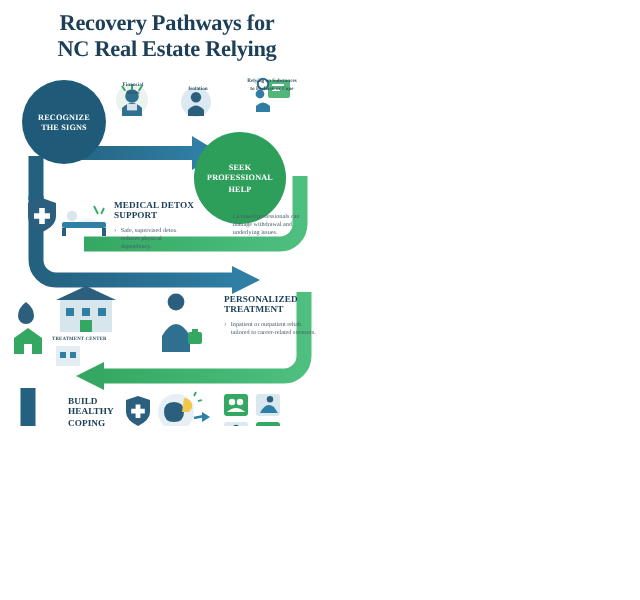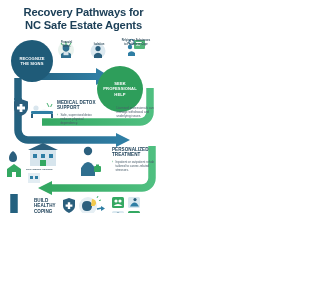--- a/index.html
+++ b/index.html
@@ -7,20 +7,21 @@
     width: 167px; height: 300px;
     background: #ffffff;
     font-family: "Liberation Sans", sans-serif;
     overflow: hidden;
   }
   #infographic {
     position: relative;
     width: 167px; height: 213px;
     background: #ffffff;
     overflow: hidden;
+    font-family: Liberation Serif, serif;
   }
 
   
   .title-block {
     position: absolute; top: 6px; left: 0; width: 167px;
     text-align: center;
   }
   .title-line {
     font-size: 11.2px; font-weight: bold; color: #1d4058;
     line-height: 12.6px; letter-spacing: -0.15px;
@@ -107,21 +108,21 @@
     letter-spacing: 0.1px;
   }
 </style>
 </head>
 <body>
 
 <div id="infographic">
 
   <div class="title-block">
     <div class="title-line">Recovery Pathways for</div>
-    <div class="title-line">NC Safe Estate Agents</div>
+    <div class="title-line">NC Real Estate Relying</div>
   </div>
 
   <svg class="pathlayer" viewBox="0 0 167 300">
     <defs>
       <linearGradient id="gblue" x1="0" y1="0" x2="1" y2="0">
         <stop offset="0%" stop-color="#24617f"></stop>
         <stop offset="100%" stop-color="#2f7ea4"></stop>
       </linearGradient>
       <linearGradient id="ggreen" x1="0" y1="0" x2="1" y2="0">
         <stop offset="0%" stop-color="#34a862"></stop>

